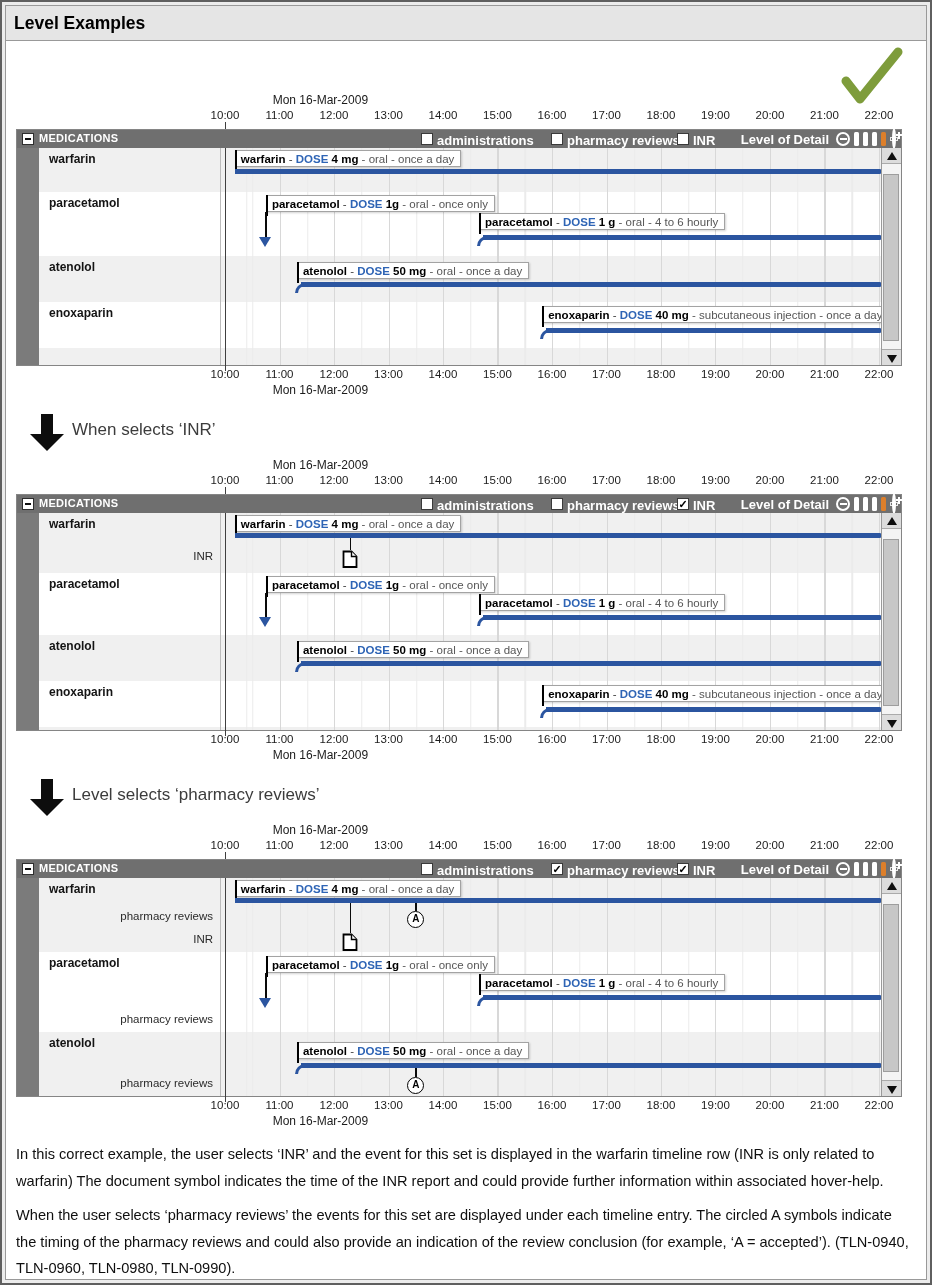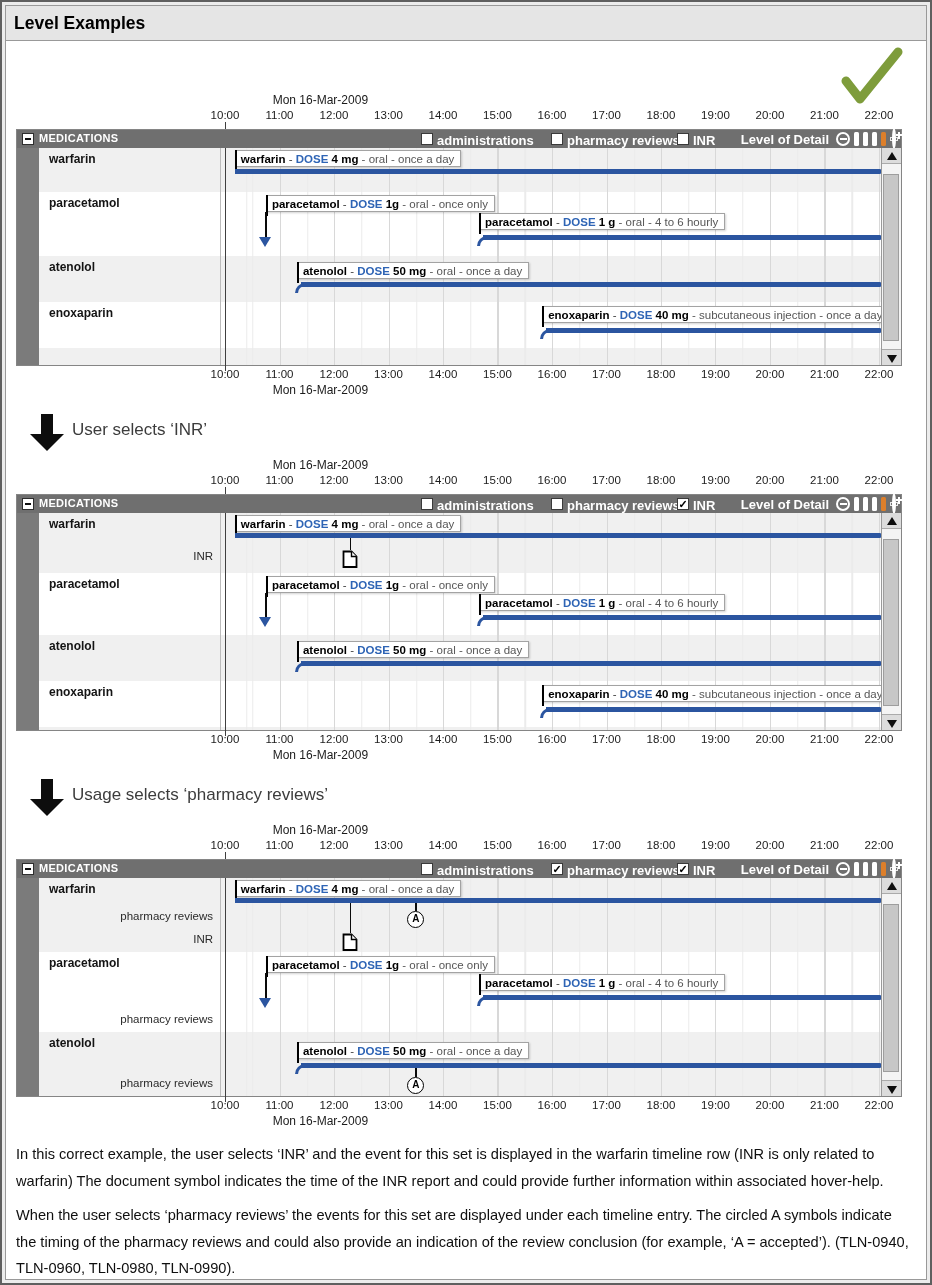--- a/index.html
+++ b/index.html
@@ -207,21 +207,21 @@
           <span class="hourlbl" style="left: 756px; top: 2px;">20:00</span>
           <span class="hourlbl" style="left: 810.5px; top: 2px;">21:00</span>
           <span class="hourlbl" style="left: 865px; top: 2px;">22:00</span>
           <span class="axisdate" style="left: 306.375px; top: 17px;">Mon 16-Mar-2009</span>
         </div>
         <div class="step">
           <div class="steparrow">
             <div class="stem"></div>
             <div class="tri"></div>
           </div>
-          <span class="steptext">User selects ‘INR’</span>
+          <span class="steptext">When selects ‘INR’</span>
         </div>
         <div class="axis axis-top">
           <span class="axisdate" style="left: 306.375px; top: 0px;">Mon 16-Mar-2009</span>
           <span class="hourlbl" style="left: 211px; top: 16px;">10:00</span>
           <span class="hourlbl" style="left: 265.5px; top: 16px;">11:00</span>
           <span class="hourlbl" style="left: 320px; top: 16px;">12:00</span>
           <span class="hourlbl" style="left: 374.5px; top: 16px;">13:00</span>
           <span class="hourlbl" style="left: 429px; top: 16px;">14:00</span>
           <span class="hourlbl" style="left: 483.5px; top: 16px;">15:00</span>
           <span class="hourlbl" style="left: 538px; top: 16px;">16:00</span>
@@ -326,21 +326,21 @@
           <span class="hourlbl" style="left: 756px; top: 2px;">20:00</span>
           <span class="hourlbl" style="left: 810.5px; top: 2px;">21:00</span>
           <span class="hourlbl" style="left: 865px; top: 2px;">22:00</span>
           <span class="axisdate" style="left: 306.375px; top: 17px;">Mon 16-Mar-2009</span>
         </div>
         <div class="step">
           <div class="steparrow">
             <div class="stem"></div>
             <div class="tri"></div>
           </div>
-          <span class="steptext">Usage selects ‘pharmacy reviews’</span>
+          <span class="steptext">Level selects ‘pharmacy reviews’</span>
         </div>
         <div class="axis axis-top">
           <span class="axisdate" style="left: 306.375px; top: 0px;">Mon 16-Mar-2009</span>
           <span class="hourlbl" style="left: 211px; top: 16px;">10:00</span>
           <span class="hourlbl" style="left: 265.5px; top: 16px;">11:00</span>
           <span class="hourlbl" style="left: 320px; top: 16px;">12:00</span>
           <span class="hourlbl" style="left: 374.5px; top: 16px;">13:00</span>
           <span class="hourlbl" style="left: 429px; top: 16px;">14:00</span>
           <span class="hourlbl" style="left: 483.5px; top: 16px;">15:00</span>
           <span class="hourlbl" style="left: 538px; top: 16px;">16:00</span>

